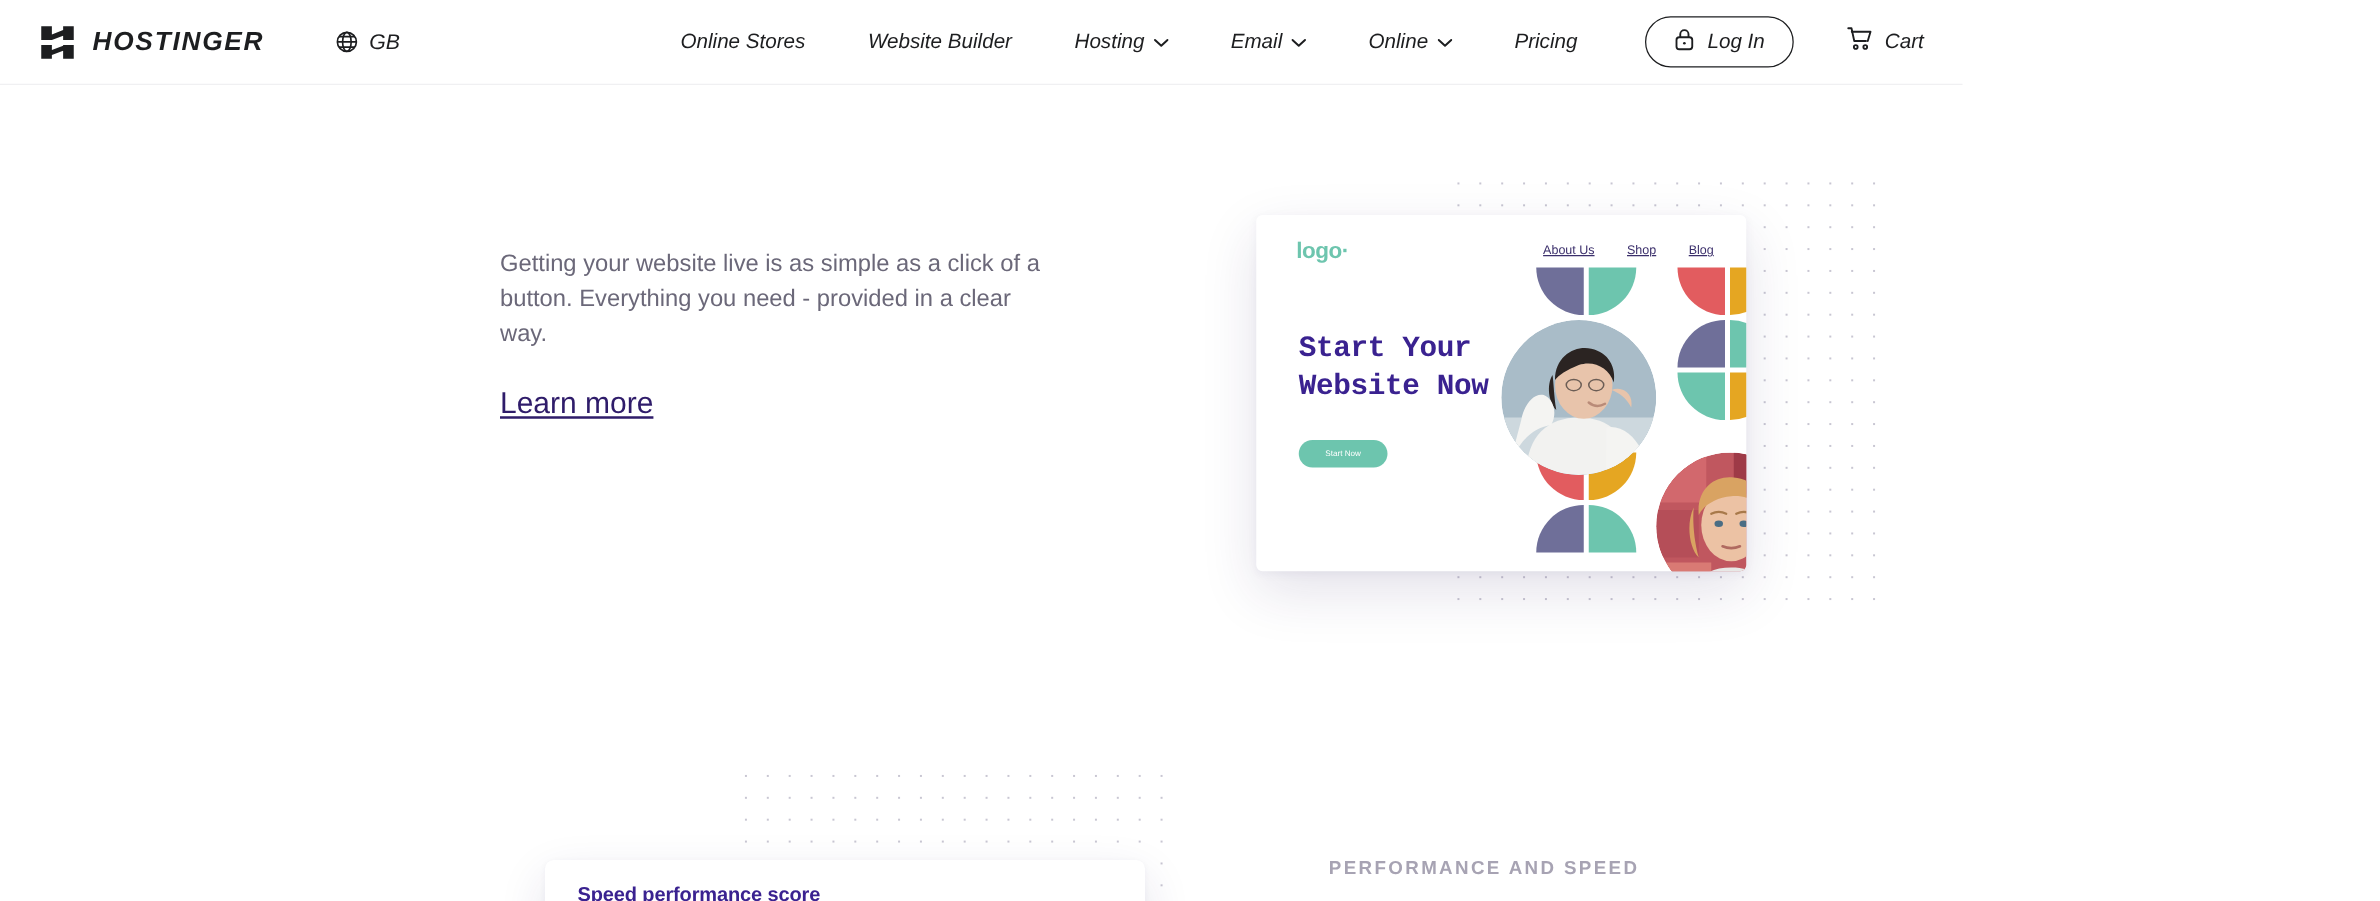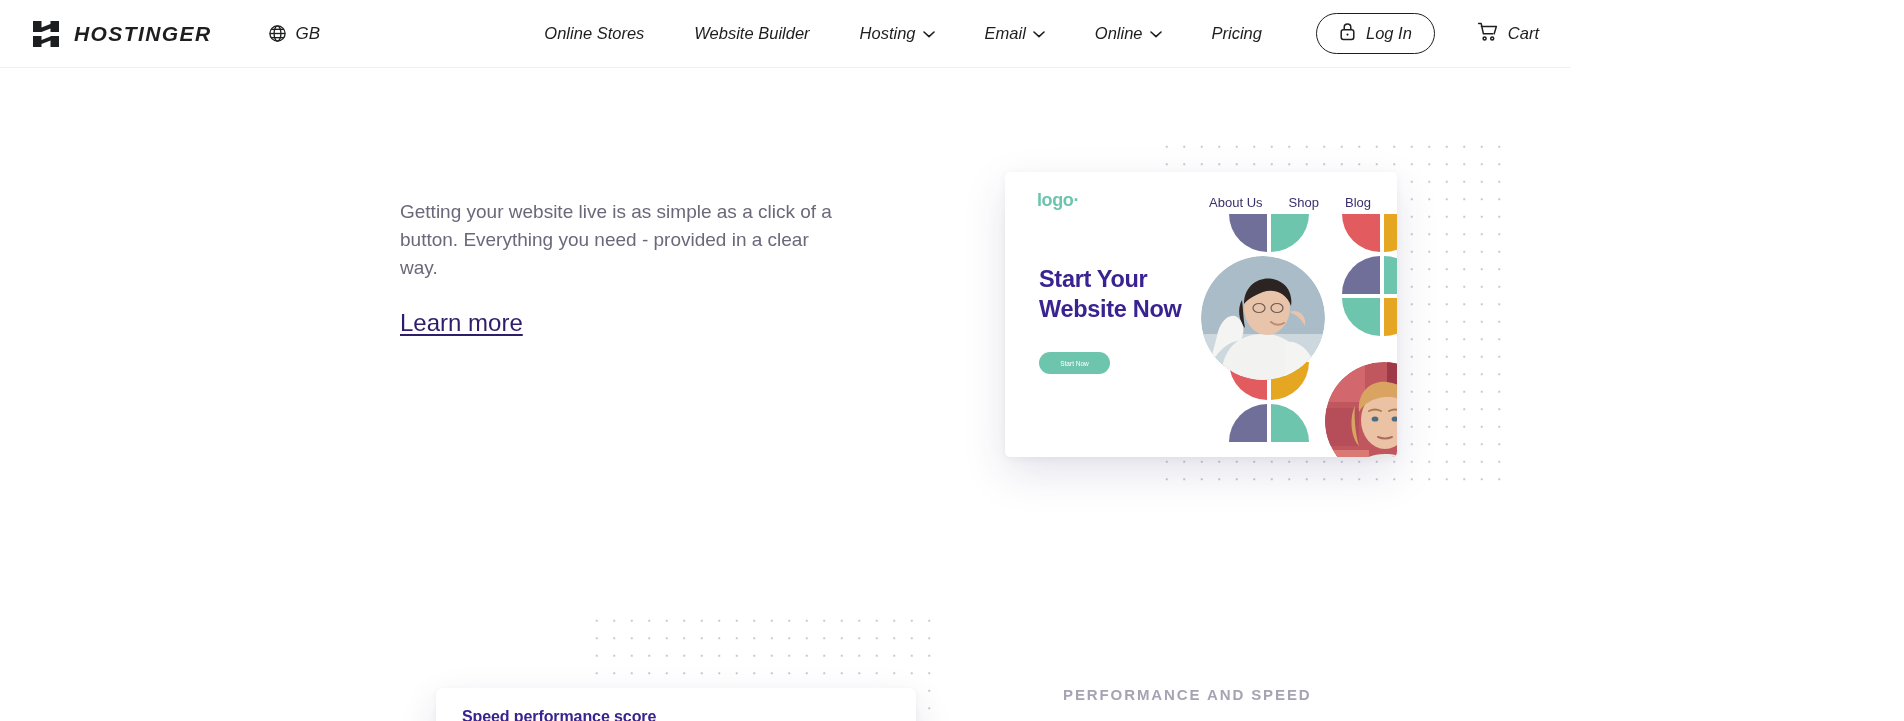--- a/index.html
+++ b/index.html
@@ -175,32 +175,34 @@
     font-weight: 700;
     color: #6dc5ae;
     letter-spacing: -0.4px;
   }
 
   .pv-nav {
     position: absolute;
     right: 26px; top: 23px;
     display: flex;
     gap: 26px;
-    font-size: 13px;
+    font-size: 10px;
     color: #3b2f6b;
+    text-decoration: underline;
   }
 
   .pv-heading {
     position: absolute;
     left: 34px; top: 93px;
     font-size: 23.5px;
     line-height: 1.26;
     font-weight: 700;
     color: #3a2290;
     letter-spacing: -0.3px;
+    font-family: Liberation Mono, monospace;
   }
 
   .pv-btn {
     position: absolute;
     left: 34px; top: 180px;
     width: 71px; height: 22px;
     border-radius: 11px;
     background: #6dc5ae;
     color: #ffffff;
     font-size: 6.5px;

